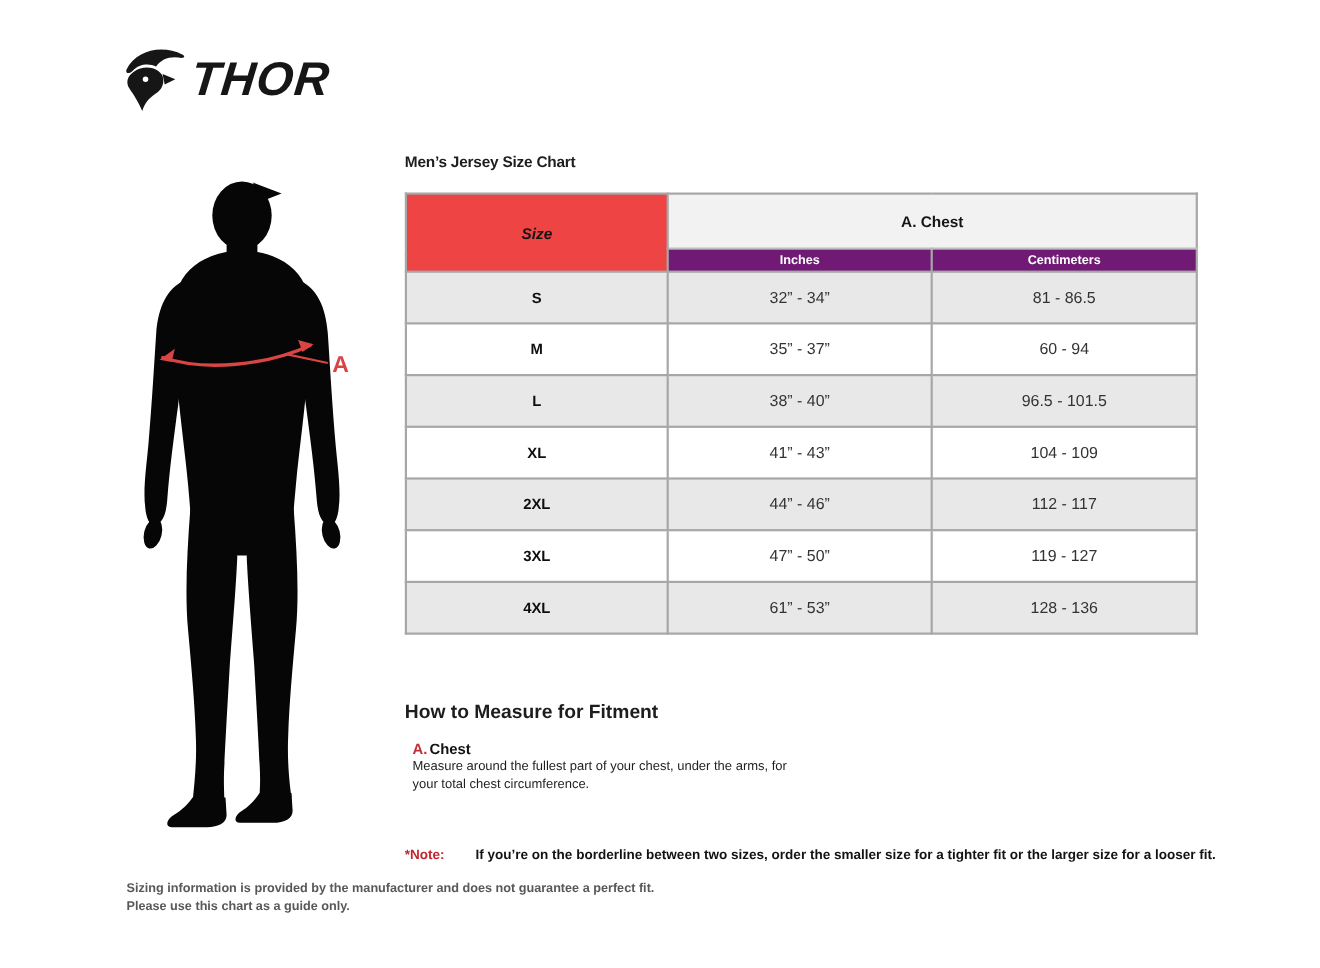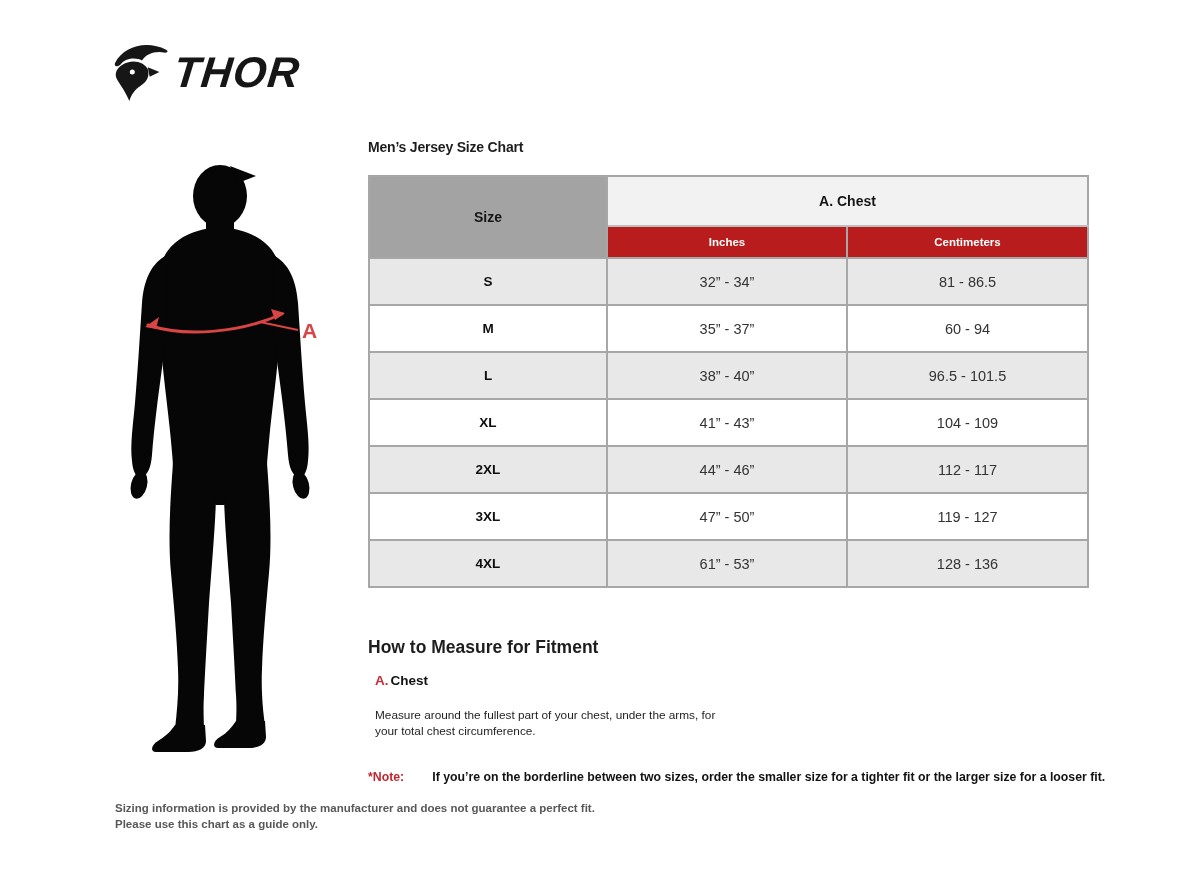--- a/index.html
+++ b/index.html
@@ -29,33 +29,33 @@
     position:absolute; left:368px; top:139px; font-size:14px; font-weight:bold;
     color:#1d1d1d; letter-spacing:-0.2px;
   }
 
   
   table.size-table {
     position:absolute; left:368px; top:175px; width:719px;
     border-collapse:collapse; table-layout:fixed;
   }
   .size-table th, .size-table td { border:2px solid #a7a7a7; text-align:center; vertical-align:middle; }
-  .size-h { background:#a3a3a3; font-size:14px; font-weight:bold; color:#151515; }
+  .size-h { background:#ef4444; font-size:14px; font-weight:bold; color:#151515;font-style:italic; }
   .group-h { background:#f2f2f2; height:50px; font-size:14px; font-weight:bold; color:#151515; border-bottom:2px solid #bdbdbd !important; }
-  .unit-h { background:#b91c1c; color:#ffffff; font-size:11.5px; font-weight:bold; height:32px; border-top:2px solid #bdbdbd !important; }
+  .unit-h { background:#701a75; color:#ffffff; font-size:11.5px; font-weight:bold; height:21px; border-top:2px solid #bdbdbd !important; }
   .size-table td { height:47px; font-size:14.5px; color:#333333; background:#ffffff; }
   .size-table td.sz { font-weight:bold; font-size:13.5px; color:#0e0e0e; }
   .size-table tr.alt td { background:#e8e8e8; }
 
   
   .measure-title { position:absolute; left:368px; top:637px; font-size:17.5px; font-weight:bold; color:#1d1d1d; }
   .measure-item { position:absolute; left:375px; top:673px; width:360px; }
   .mi-head { font-size:13.5px; font-weight:bold; color:#121212; }
   .mi-head .red { color:#c13038; margin-right:2px; }
-  .mi-desc { font-size:11.8px; color:#1e1e1e; line-height:15.5px; margin-top:20px; width:352px; }
+  .mi-desc { font-size:11.8px; color:#1e1e1e; line-height:15.5px; margin-top:1px; width:352px; }
 
   
   .note { position:absolute; left:368px; top:770px; font-size:12.3px; font-weight:bold; color:#121212; }
   .note .red-b { color:#c1262e; margin-right:28px; }
 
   
   .disclaimer { position:absolute; left:115px; top:801px; font-size:11.5px; color:#585858; line-height:15.5px;font-weight:bold; }
 </style>
 </head>
 <body>

